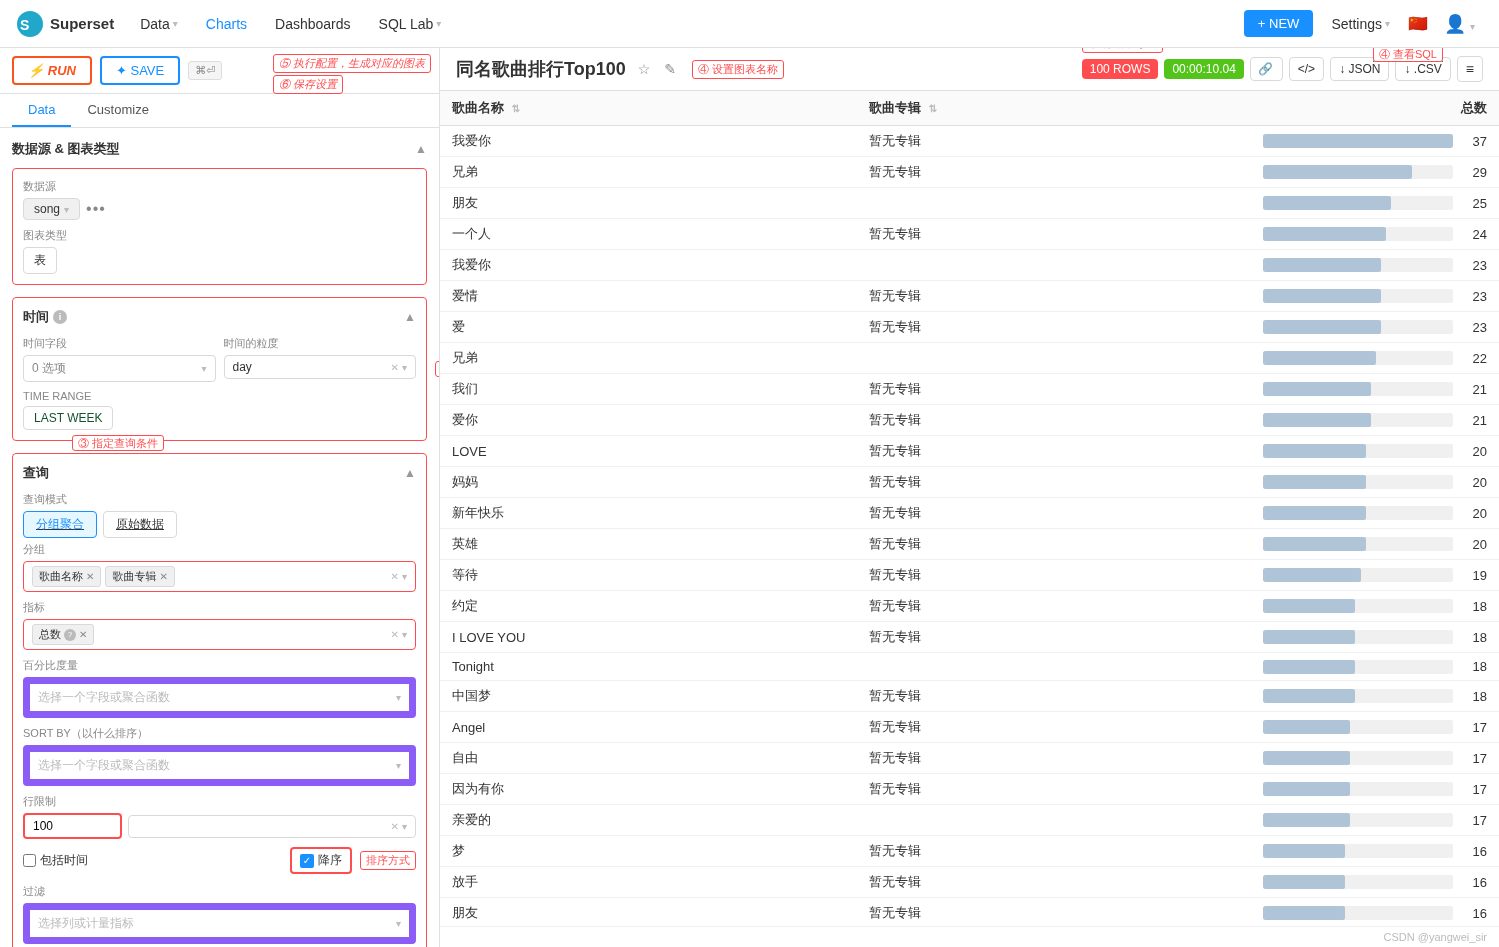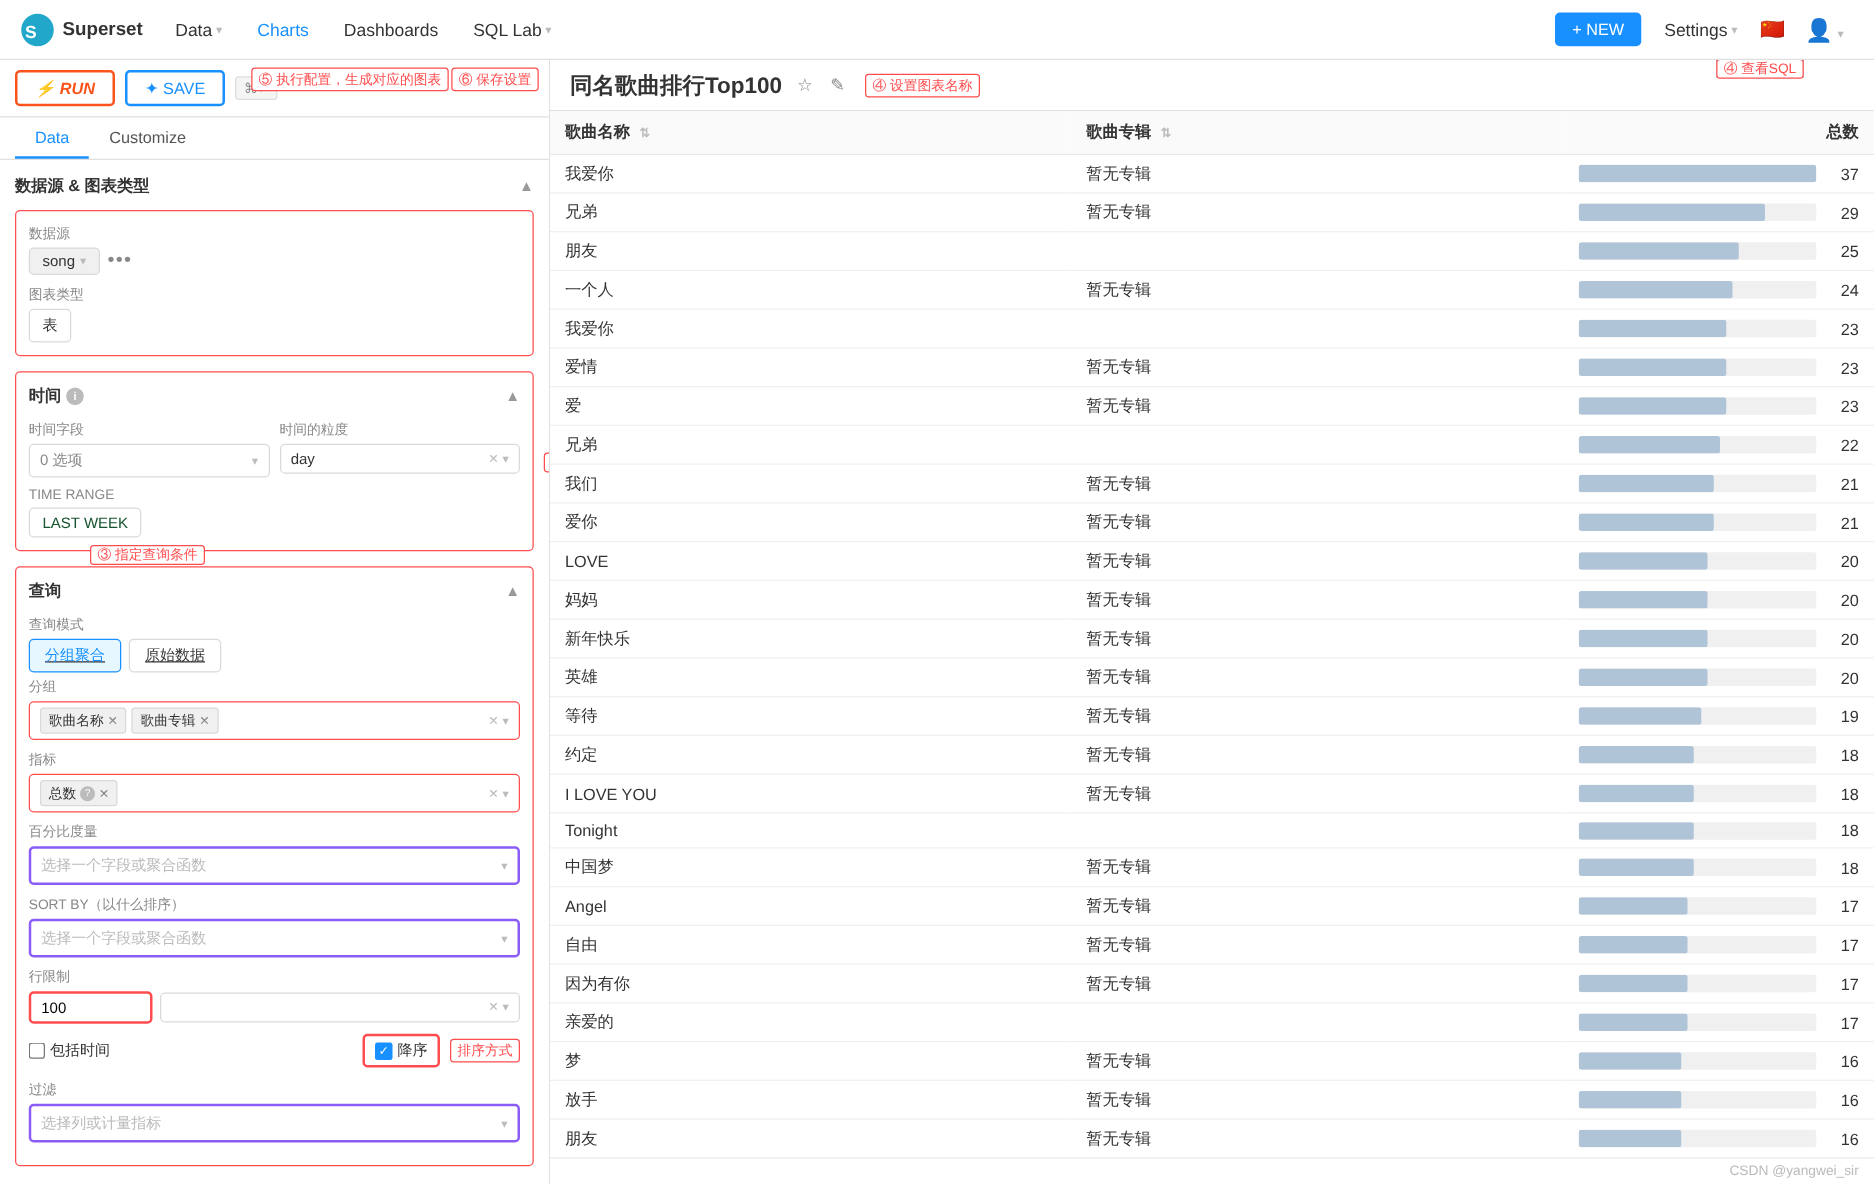--- a/index.html
+++ b/index.html
@@ -229,21 +229,21 @@
 
     
     .watermark { text-align: right; padding: 4px 12px; font-size: 11px; color: #bbb; background: #fff; border-top: 1px solid #f0f0f0; }
 
     .ann-right { 
       border: 1px solid #ff4d4f; border-radius: 3px; color: #ff4d4f;
       font-size: 11px; padding: 1px 5px; background: #fff; white-space: nowrap;
     }
 
     .select-field-full {
-      border: 2px solid #8b5cf6; border-radius: 4px; padding: 5px 8px;
+      border: 7px solid #8b5cf6; border-radius: 4px; padding: 5px 8px;
       font-size: 12px; display: flex; align-items: center; justify-content: space-between;
       cursor: pointer; background: #fff; width: 100%;
     }
   </style>
 </head>
 <body>
 
 <nav class="top-nav">
   <div class="nav-logo">
     <svg class="logo-shape" viewBox="0 0 28 28" fill="none">
@@ -280,21 +280,21 @@
 </nav>
 
 <div class="main-layout">
 
   <div class="left-panel">
 
     <div class="toolbar" style="position:relative;">
       <button class="btn-run">⚡ RUN</button>
       <button class="btn-save">✦ SAVE</button>
       <span class="btn-kbd">⌘⏎</span>
-      <div style="position:absolute;top:6px;right:8px;display:flex;flex-direction:row;gap:2px;align-items:flex-start;">
+      <div style="position:absolute;top:6px;right:8px;display:flex;flex-direction:column;gap:2px;align-items:flex-start;font-style:italic;">
         <span class="ann-right">⑤ 执行配置，生成对应的图表</span>
         <span class="ann-right">⑥ 保存设置</span>
       </div>
     </div>
 
     <div class="panel-tabs">
       <div class="panel-tab active">Data</div>
       <div class="panel-tab">Customize</div>
     </div>
 
@@ -478,20 +478,31 @@
       </div>
 
       <span class="chart-title">同名歌曲排行Top100</span>
       <div class="chart-title-icons">
         <button class="icon-btn">☆</button>
         <button class="icon-btn">✎</button>
       </div>
 
       <span style="border:1px solid #ff4d4f;color:#ff4d4f;font-size:11px;padding:1px 5px;border-radius:3px;background:#fff;white-space:nowrap;margin-left:4px;">④ 设置图表名称</span>
       <div class="chart-header-spacer"></div>
+      <div class="chart-header-actions" style="position:relative;">
+
+        <span style="position:absolute;top:-22px;left:0;border:1px solid #ff4d4f;color:#ff4d4f;font-size:11px;padding:1px 5px;border-radius:3px;background:#fff;white-space:nowrap;">⑦ 将结果导出</span>
+        <span class="rows-badge">100 ROWS</span>
+        <span class="time-badge">00:00:10.04</span>
+        <button class="action-btn">🔗</button>
+        <button class="action-btn">&lt;/&gt;</button>
+        <button class="action-btn">↓ JSON</button>
+        <button class="action-btn">↓ .CSV</button>
+        <button class="menu-btn">≡</button>
+      </div>
     </div>
 
     <div class="chart-table-wrap">
       <table class="chart-table">
         <thead>
           <tr>
             <th>
               <span>歌曲名称</span>
               <span class="sort-icon">⇅</span>
             </th>

